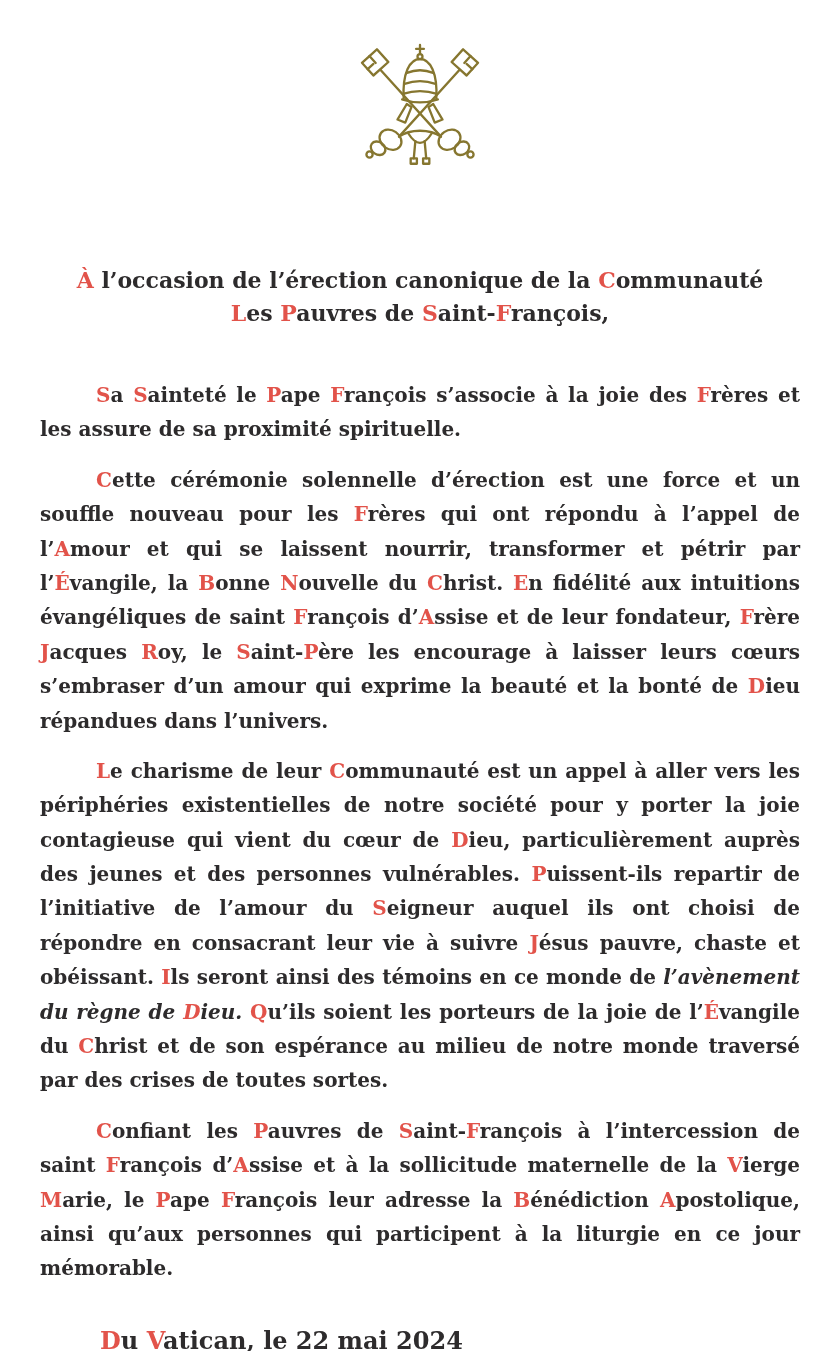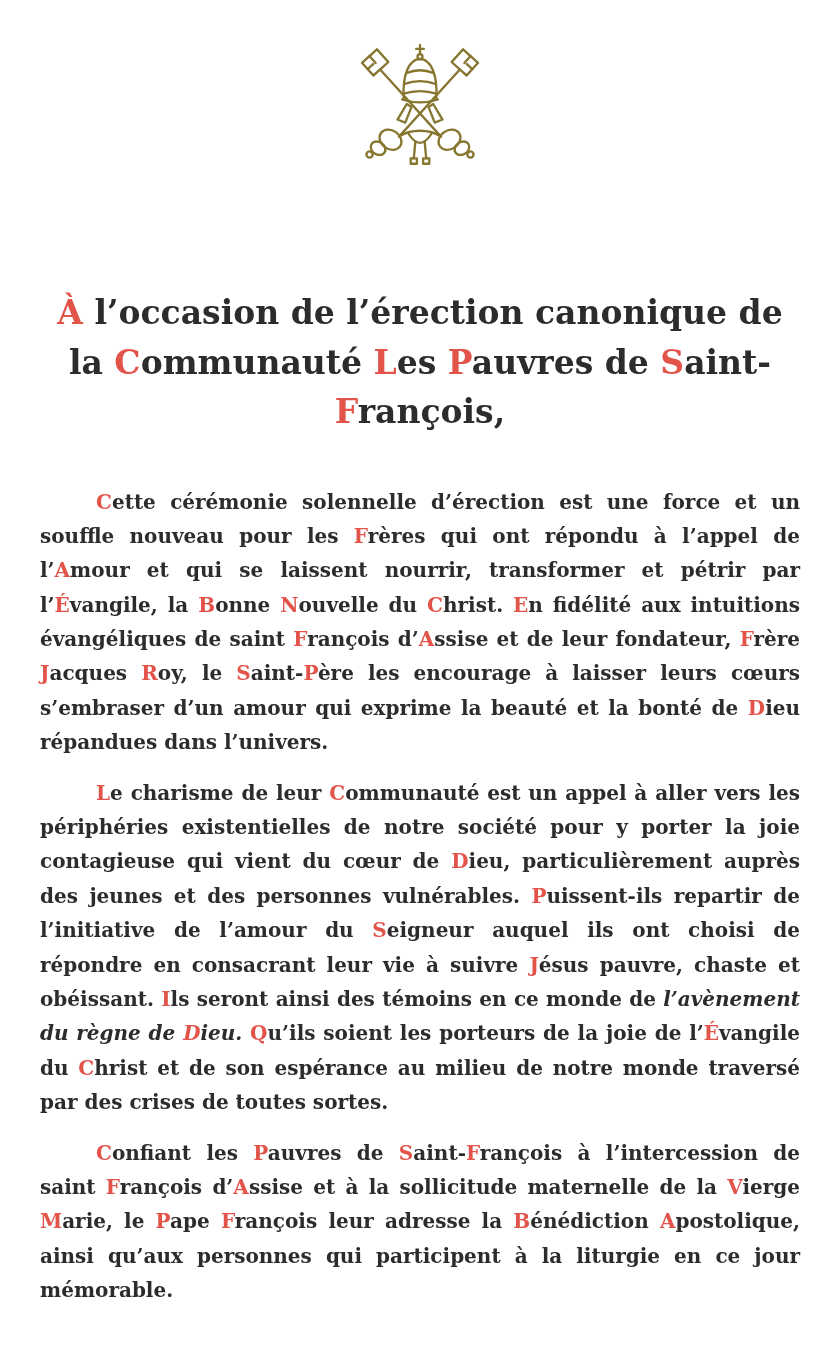--- a/index.html
+++ b/index.html
@@ -9,24 +9,24 @@
     margin:0 auto;
     background:#ffffff;
     color:#2d2b2c;
     font-family:"DejaVu Serif", serif;
     overflow:hidden;
   }
   .emblem-wrap { display:flex; justify-content:center; padding-top:36px; }
   .emblem-wrap svg { display:block; }
 
   .title {
-    margin-top:116px;
+    margin-top:92px;
     padding:0 52px;
     text-align:center;
-    font-size:33px;
+    font-size:22px;
     font-weight:bold;
     line-height:1.5;
   }
 
   .body-text {
     margin-top:48px;
     padding:0 40px;
     font-size:20px;
     font-weight:bold;
     line-height:1.72;
@@ -94,20 +94,21 @@
       <path d="M63,67 Q85,60 107,67"></path>
 
       <path d="M68,80 L56,100 L66,104 L74,84 Z"></path>
       <path d="M102,80 L114,100 L104,104 L96,84 Z"></path>
     </svg>
   </div>
 
   <div class="title"><span class="red">À</span><span> l’occasion de l’érection canonique de la </span><span class="red">C</span><span>ommunauté </span><span class="red">L</span><span>es </span><span class="red">P</span><span>auvres de </span><span class="red">S</span><span>aint-</span><span class="red">F</span><span>rançois,</span></div>
 
   <div class="body-text">
+    <p><span class="red">S</span><span>a </span><span class="red">S</span><span>ainteté le </span><span class="red">P</span><span>ape </span><span class="red">F</span><span>rançois s’associe à la joie des </span><span class="red">F</span><span>rères et les assure de sa proximité spirituelle.</span></p>
     <p><span class="red">C</span><span>ette cérémonie solennelle d’érection est une force et un souffle nouveau pour les </span><span class="red">F</span><span>rères qui ont répondu à l’appel de l’</span><span class="red">A</span><span>mour et qui se laissent nourrir, transformer et pétrir par l’</span><span class="red">É</span><span>vangile, la </span><span class="red">B</span><span>onne </span><span class="red">N</span><span>ouvelle du </span><span class="red">C</span><span>hrist. </span><span class="red">E</span><span>n fidélité aux intuitions évangéliques de saint </span><span class="red">F</span><span>rançois d’</span><span class="red">A</span><span>ssise et de leur fondateur, </span><span class="red">F</span><span>rère </span><span class="red">J</span><span>acques </span><span class="red">R</span><span>oy, le </span><span class="red">S</span><span>aint-</span><span class="red">P</span><span>ère les encourage à laisser leurs cœurs s’embraser d’un amour qui exprime la beauté et la bonté de </span><span class="red">D</span><span>ieu répandues dans l’univers.</span></p>
     <p><span class="red">L</span><span>e charisme de leur </span><span class="red">C</span><span>ommunauté est un appel à aller vers les périphéries existentielles de notre société pour y porter la joie contagieuse qui vient du cœur de </span><span class="red">D</span><span>ieu, particulièrement auprès des jeunes et des personnes vulnérables. </span><span class="red">P</span><span>uissent-ils repartir de l’initiative de l’amour du </span><span class="red">S</span><span>eigneur auquel ils ont choisi de répondre en consacrant leur vie à suivre </span><span class="red">J</span><span>ésus pauvre, chaste et obéissant. </span><span class="red">I</span><span>ls seront ainsi des témoins en ce monde de </span><span class="it">l’avènement du règne de </span><span class="red it">D</span><span class="it">ieu.</span><span> </span><span class="red">Q</span><span>u’ils soient les porteurs de la joie de l’</span><span class="red">É</span><span>vangile du </span><span class="red">C</span><span>hrist et de son espérance au milieu de notre monde traversé par des crises de toutes sortes.</span></p>
     <p><span class="red">C</span><span>onfiant les </span><span class="red">P</span><span>auvres de </span><span class="red">S</span><span>aint-</span><span class="red">F</span><span>rançois à l’intercession de saint </span><span class="red">F</span><span>rançois d’</span><span class="red">A</span><span>ssise et à la sollicitude maternelle de la </span><span class="red">V</span><span>ierge </span><span class="red">M</span><span>arie, le </span><span class="red">P</span><span>ape </span><span class="red">F</span><span>rançois leur adresse la </span><span class="red">B</span><span>énédiction </span><span class="red">A</span><span>postolique, ainsi qu’aux personnes qui participent à la liturgie en ce jour mémorable.</span></p>
   </div>
 
   <div class="dateline"><span class="red">D</span><span>u </span><span class="red">V</span><span>atican, le 22 mai 2024</span></div>
 
 </div>
 
 </body></html>

